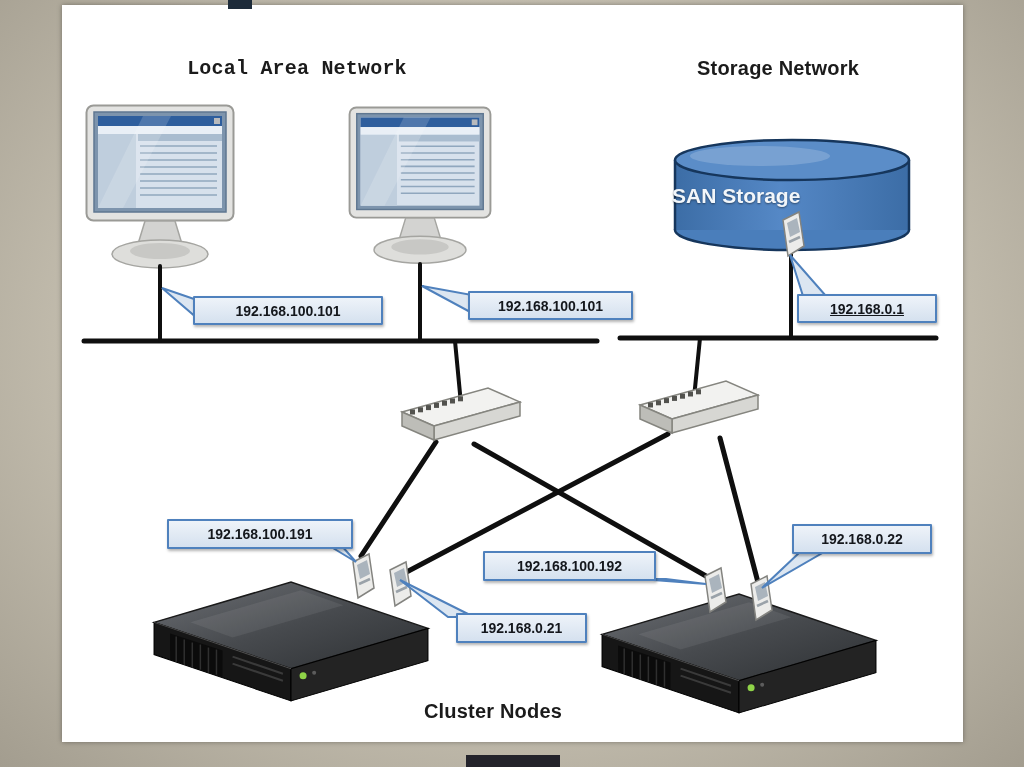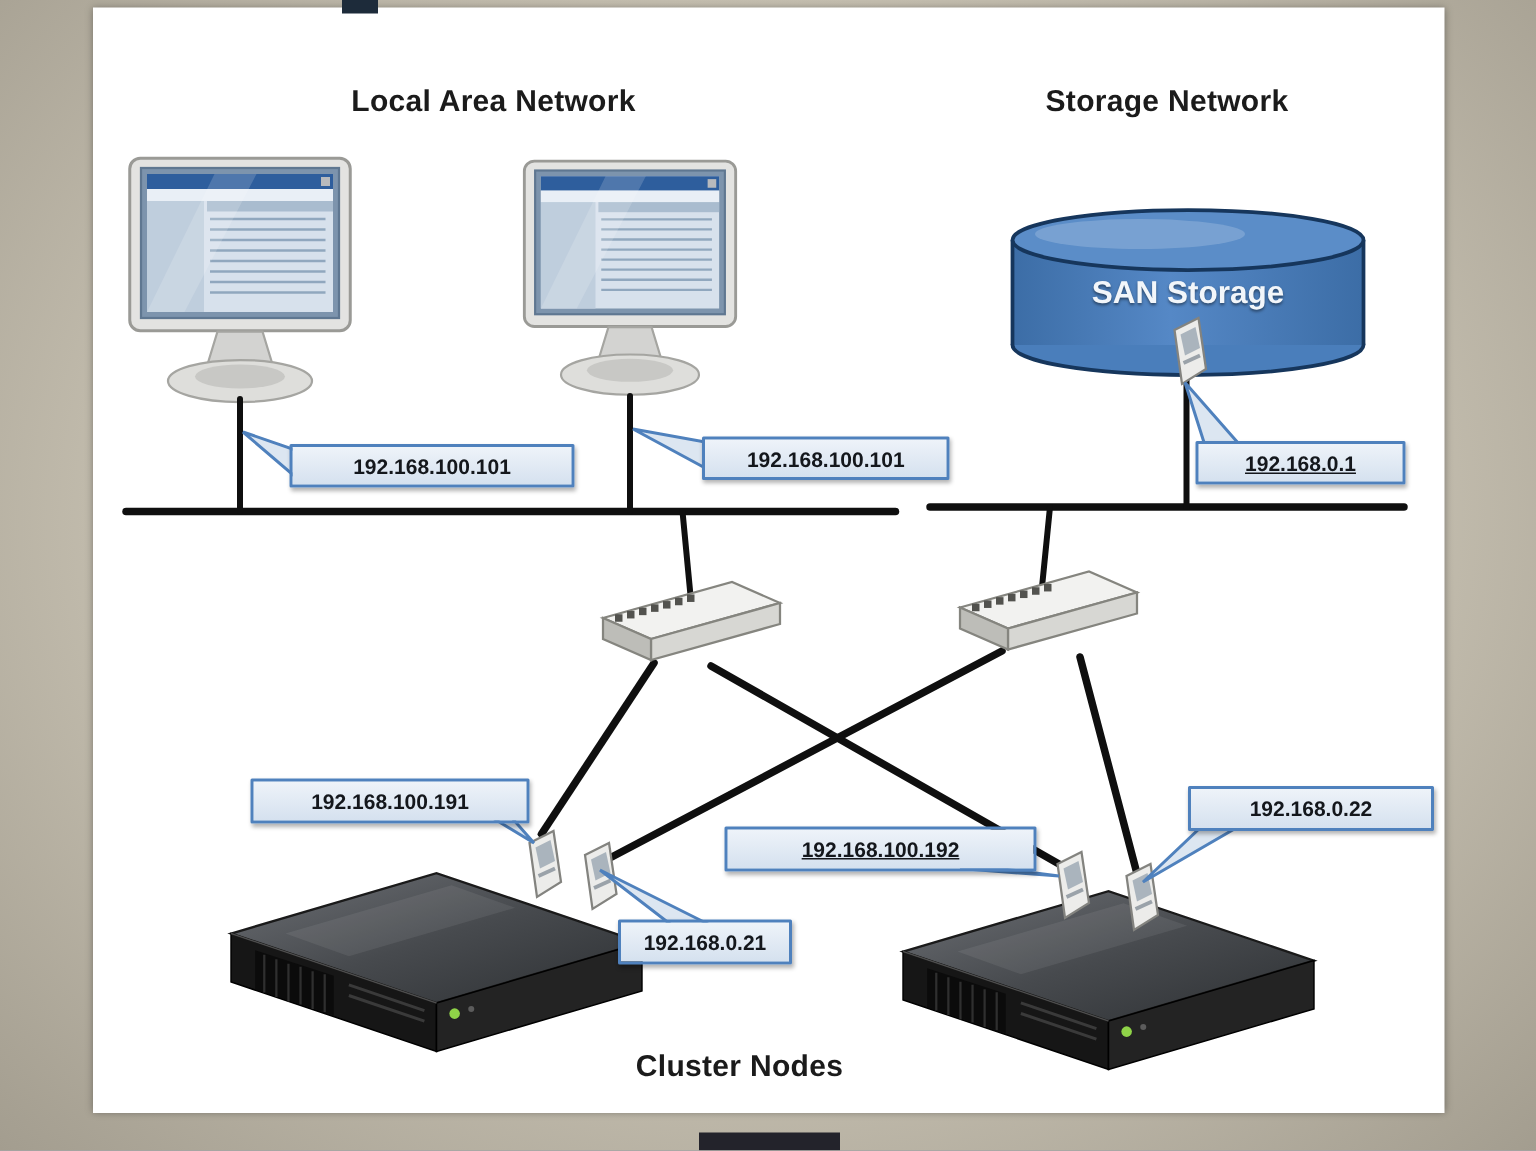--- a/index.html
+++ b/index.html
@@ -12,21 +12,21 @@
     position:absolute;left:62px;top:5px;width:901px;height:737px;
     background:#ffffff;z-index:1;box-shadow:0 0 5px rgba(0,0,0,.35);
   }
   svg.diagram{position:absolute;left:0;top:0;z-index:2;}
   .heading{
     position:absolute;z-index:3;font-weight:bold;font-size:20px;color:#1b1b1b;
     text-align:center;letter-spacing:.2px;
   }
   .san-label{
     position:absolute;z-index:3;font-weight:bold;font-size:21px;color:#f2f6fa;
-    text-align:center;text-shadow:0 1px 2px rgba(0,0,0,.45);
+    text-align:left;text-shadow:0 1px 2px rgba(0,0,0,.45);
   }
   .callout{
     position:absolute;z-index:3;
     background:linear-gradient(#eef3f9,#d5e1ef);
     border:2px solid #4f81bd;border-radius:1px;
     display:flex;align-items:center;justify-content:center;
     font-size:14px;font-weight:bold;color:#14171c;
     box-shadow:1px 2px 3px rgba(0,0,0,.30);
     box-sizing:border-box;
   }
@@ -167,26 +167,26 @@
       <polygon points="197,300 197,318 162,288"></polygon>
       <polygon points="472,295 472,313 422,286"></polygon>
       <polygon points="803,296 826,296 790,255"></polygon>
       <polygon points="300,528 326,528 356,562"></polygon>
       <polygon points="640,579 666,579 706,584"></polygon>
       <polygon points="448,617 474,617 400,580"></polygon>
       <polygon points="800,552 824,552 762,588"></polygon>
     </g>
   </svg>
 
-  <div class="heading" style="left:174px;top:57px;width:310px;">Local Area Network</div>
+  <div class="heading" style="left:142px;top:57px;width:310px;font-family:Liberation Mono, monospace;">Local Area Network</div>
   <div class="heading" style="left:638px;top:57px;width:280px;">Storage Network</div>
   <div class="san-label" style="left:672px;top:184px;width:240px;">SAN Storage</div>
   <div class="heading" style="left:368px;top:700px;width:250px;">Cluster Nodes</div>
 
   <div class="callout" style="left:193px;top:296px;width:190px;height:29px;">192.168.100.101</div>
   <div class="callout" style="left:468px;top:291px;width:165px;height:29px;">192.168.100.101</div>
   <div class="callout" style="left:797px;top:294px;width:140px;height:29px;text-decoration:underline;">192.168.0.1</div>
   <div class="callout" style="left:167px;top:500px;width:186px;height:30px;margin-top:19px;">192.168.100.191</div>
-  <div class="callout" style="left:483px;top:551px;width:208px;height:30px;text-decoration:underline;">192.168.100.192</div>
-  <div class="callout" style="left:412px;top:613px;width:116px;height:30px;">192.168.0.21</div>
-  <div class="callout" style="left:792px;top:524px;width:164px;height:30px;">192.168.0.22</div>
+  <div class="callout" style="left:483px;top:551px;width:173px;height:30px;">192.168.100.192</div>
+  <div class="callout" style="left:456px;top:613px;width:131px;height:30px;">192.168.0.21</div>
+  <div class="callout" style="left:792px;top:524px;width:140px;height:30px;">192.168.0.22</div>
 
 </div>
 
 </body></html>

